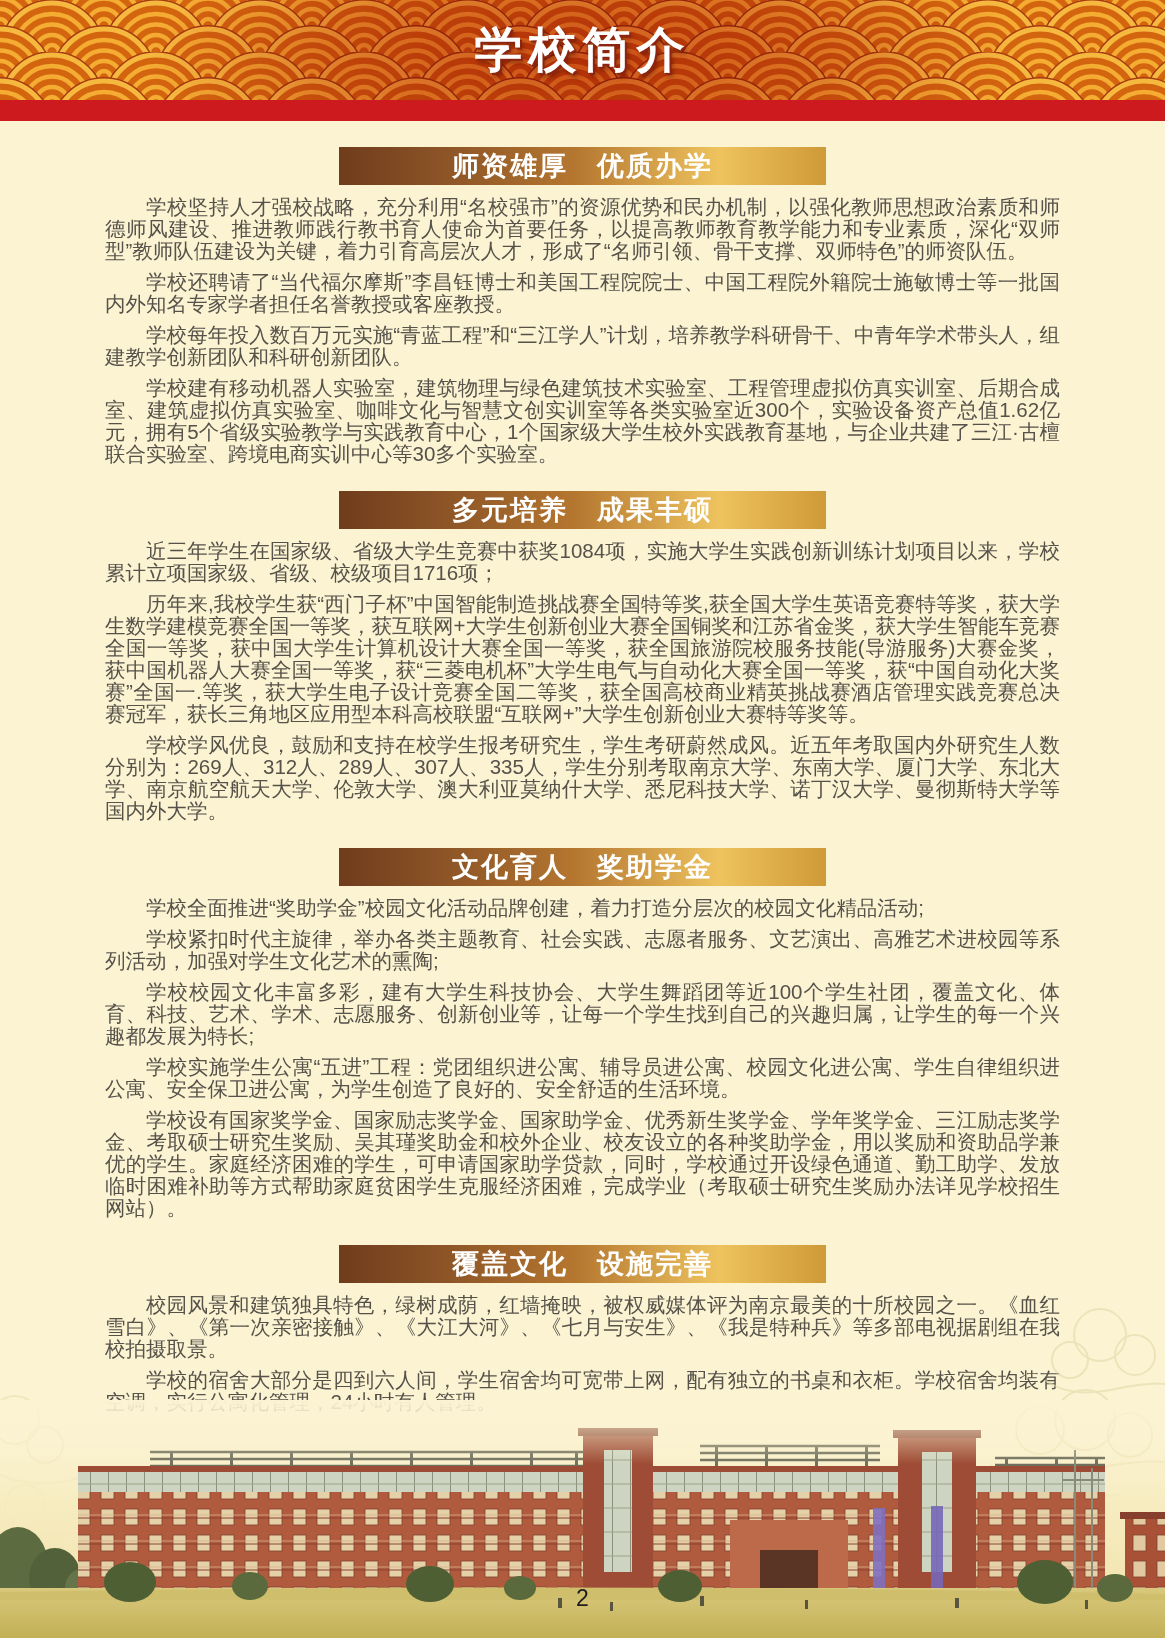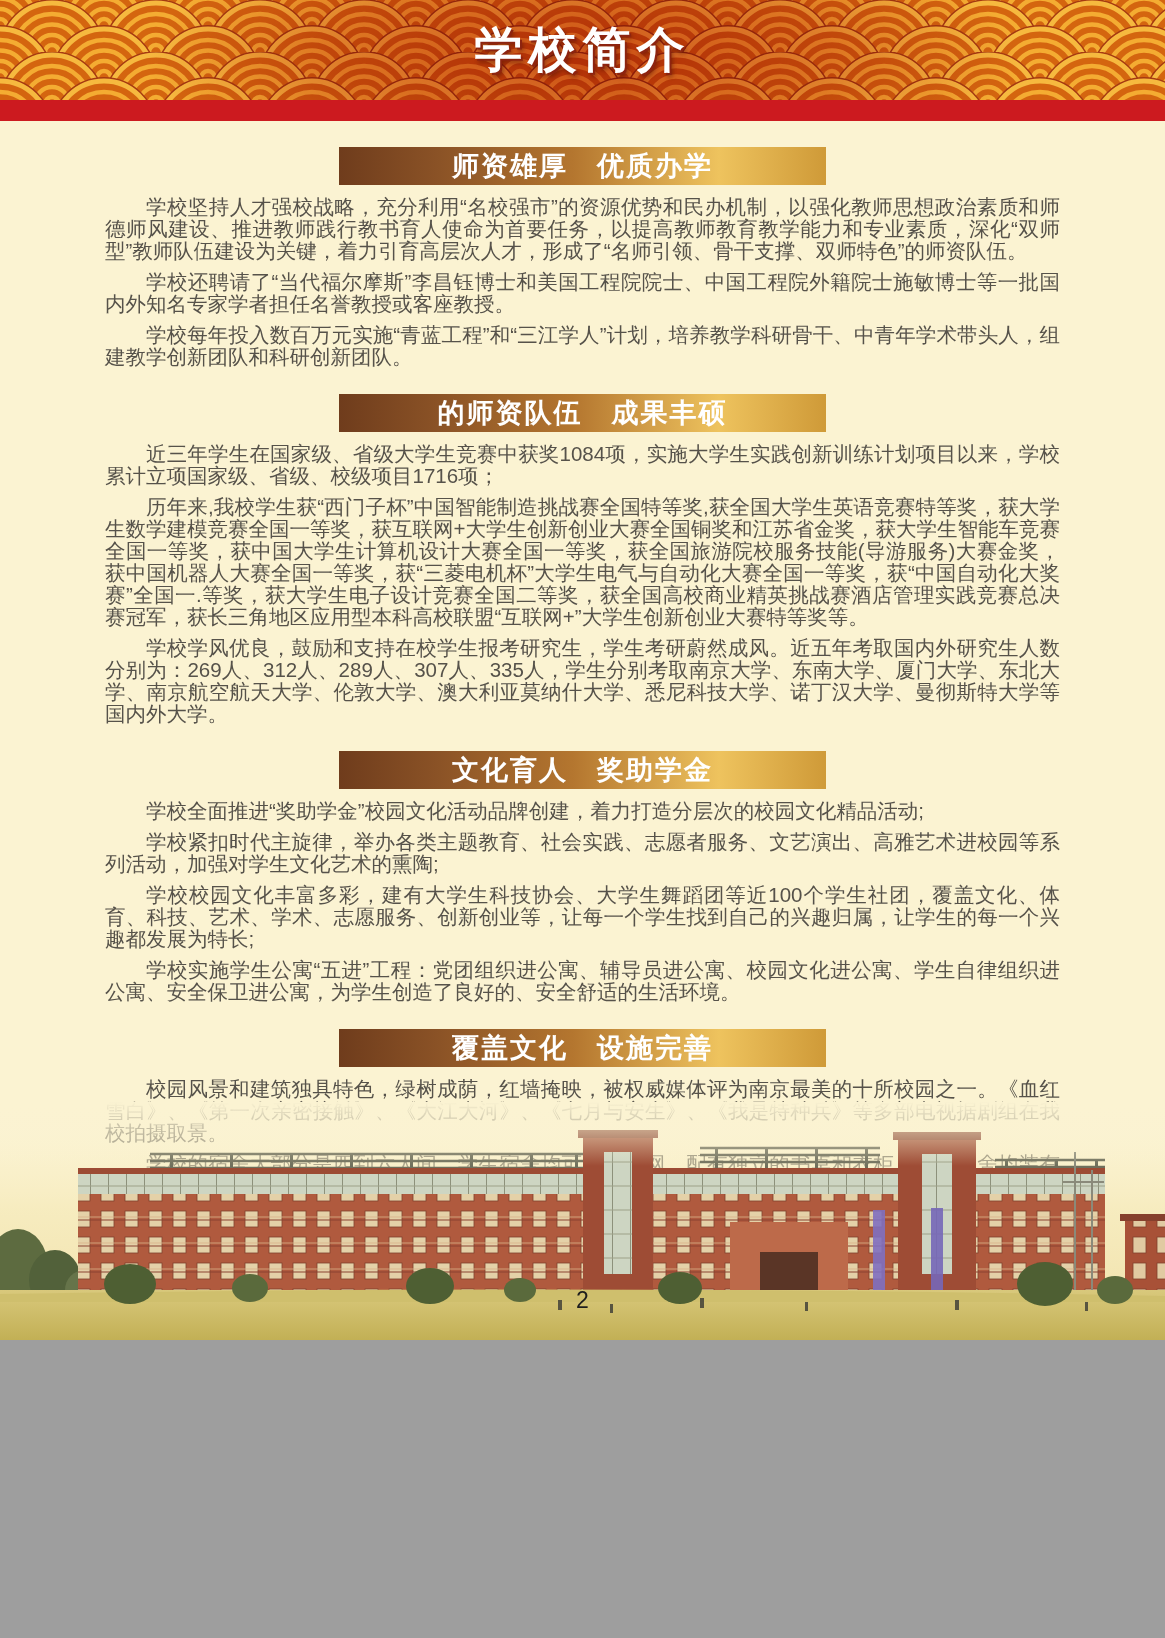--- a/index.html
+++ b/index.html
@@ -2,21 +2,21 @@
 <html><head>
 <meta charset="utf-8">
 <style>
   html,body{margin:0;padding:0;}
   body{
     font-family:"Liberation Sans","DejaVu Sans",sans-serif;
     background:#9e9e9e;
   }
   .page{
     position:relative;
-    width:1165px;height:1340px;
+    width:1165px;height:1638px;
     margin:0 auto;
     background:#fbf3d2;
     overflow:hidden;
   }
   
   .header{
     position:absolute;top:0;left:0;width:1165px;height:100px;
     overflow:hidden;
   }
   .header svg{display:block;}
@@ -109,39 +109,41 @@
   <div class="red-strip"></div>
 
   <div class="content">
   <section class="section">
     <div class="banner">
       <h2 class="banner-text">师资雄厚　优质办学</h2>
     </div>
   <p class="para">学校坚持人才强校战略，充分利用“名校强市”的资源优势和民办机制，以强化教师思想政治素质和师德师风建设、推进教师践行教书育人使命为首要任务，以提高教师教育教学能力和专业素质，深化“双师型”教师队伍建设为关键，着力引育高层次人才，形成了“名师引领、骨干支撑、双师特色”的师资队伍。</p>
         <p class="para">学校还聘请了“当代福尔摩斯”李昌钰博士和美国工程院院士、中国工程院外籍院士施敏博士等一批国内外知名专家学者担任名誉教授或客座教授。</p>
         <p class="para">学校每年投入数百万元实施“青蓝工程”和“三江学人”计划，培养教学科研骨干、中青年学术带头人，组建教学创新团队和科研创新团队。</p>
+        <p class="para">学校建有移动机器人实验室，建筑物理与绿色建筑技术实验室、工程管理虚拟仿真实训室、后期合成室、建筑虚拟仿真实验室、咖啡文化与智慧文创实训室等各类实验室近300个，实验设备资产总值1.62亿元，拥有5个省级实验教学与实践教育中心，1个国家级大学生校外实践教育基地，与企业共建了三江·古檀联合实验室、跨境电商实训中心等30多个实验室。</p>
       </section>
 
   <section class="section">
     <div class="banner">
-      <h2 class="banner-text">的师资队伍　成果丰硕</h2>
+      <h2 class="banner-text">多元培养　成果丰硕</h2>
     </div>
   <p class="para">近三年学生在国家级、省级大学生竞赛中获奖1084项，实施大学生实践创新训练计划项目以来，学校累计立项国家级、省级、校级项目1716项；</p>
         <p class="para">历年来,我校学生获“西门子杯”中国智能制造挑战赛全国特等奖,获全国大学生英语竞赛特等奖，获大学生数学建模竞赛全国一等奖，获互联网+大学生创新创业大赛全国铜奖和江苏省金奖，获大学生智能车竞赛全国一等奖，获中国大学生计算机设计大赛全国一等奖，获全国旅游院校服务技能(导游服务)大赛金奖，获中国机器人大赛全国一等奖，获“三菱电机杯”大学生电气与自动化大赛全国一等奖，获“中国自动化大奖赛”全国一.等奖，获大学生电子设计竞赛全国二等奖，获全国高校商业精英挑战赛酒店管理实践竞赛总决赛冠军，获长三角地区应用型本科高校联盟“互联网+”大学生创新创业大赛特等奖等。</p>
         <p class="para">学校学风优良，鼓励和支持在校学生报考研究生，学生考研蔚然成风。近五年考取国内外研究生人数分别为：269人、312人、289人、307人、335人，学生分别考取南京大学、东南大学、厦门大学、东北大学、南京航空航天大学、伦敦大学、澳大利亚莫纳什大学、悉尼科技大学、诺丁汉大学、曼彻斯特大学等国内外大学。</p>
       </section>
 
   <section class="section">
     <div class="banner">
       <h2 class="banner-text">文化育人　奖助学金</h2>
     </div>
   <p class="para">学校全面推进“奖助学金”校园文化活动品牌创建，着力打造分层次的校园文化精品活动;</p>
         <p class="para">学校紧扣时代主旋律，举办各类主题教育、社会实践、志愿者服务、文艺演出、高雅艺术进校园等系列活动，加强对学生文化艺术的熏陶;</p>
         <p class="para">学校校园文化丰富多彩，建有大学生科技协会、大学生舞蹈团等近100个学生社团，覆盖文化、体育、科技、艺术、学术、志愿服务、创新创业等，让每一个学生找到自己的兴趣归属，让学生的每一个兴趣都发展为特长;</p>
         <p class="para">学校实施学生公寓“五进”工程：党团组织进公寓、辅导员进公寓、校园文化进公寓、学生自律组织进公寓、安全保卫进公寓，为学生创造了良好的、安全舒适的生活环境。</p>
+        <p class="para">学校设有国家奖学金、国家励志奖学金、国家助学金、优秀新生奖学金、学年奖学金、三江励志奖学金、考取硕士研究生奖励、吴其瑾奖助金和校外企业、校友设立的各种奖助学金，用以奖励和资助品学兼优的学生。家庭经济困难的学生，可申请国家助学贷款，同时，学校通过开设绿色通道、勤工助学、发放临时困难补助等方式帮助家庭贫困学生克服经济困难，完成学业（考取硕士研究生奖励办法详见学校招生网站）。</p>
       </section>
 
   <section class="section">
     <div class="banner">
       <h2 class="banner-text">覆盖文化　设施完善</h2>
     </div>
   <p class="para">校园风景和建筑独具特色，绿树成荫，红墙掩映，被权威媒体评为南京最美的十所校园之一。《血红雪白》、《第一次亲密接触》、《大江大河》、《七月与安生》、《我是特种兵》等多部电视据剧组在我校拍摄取景。</p>
         <p class="para">学校的宿舍大部分是四到六人间，学生宿舍均可宽带上网，配有独立的书桌和衣柜。学校宿舍均装有空调，实行公寓化管理，24小时有人管理。</p>
       </section>
 </div>

